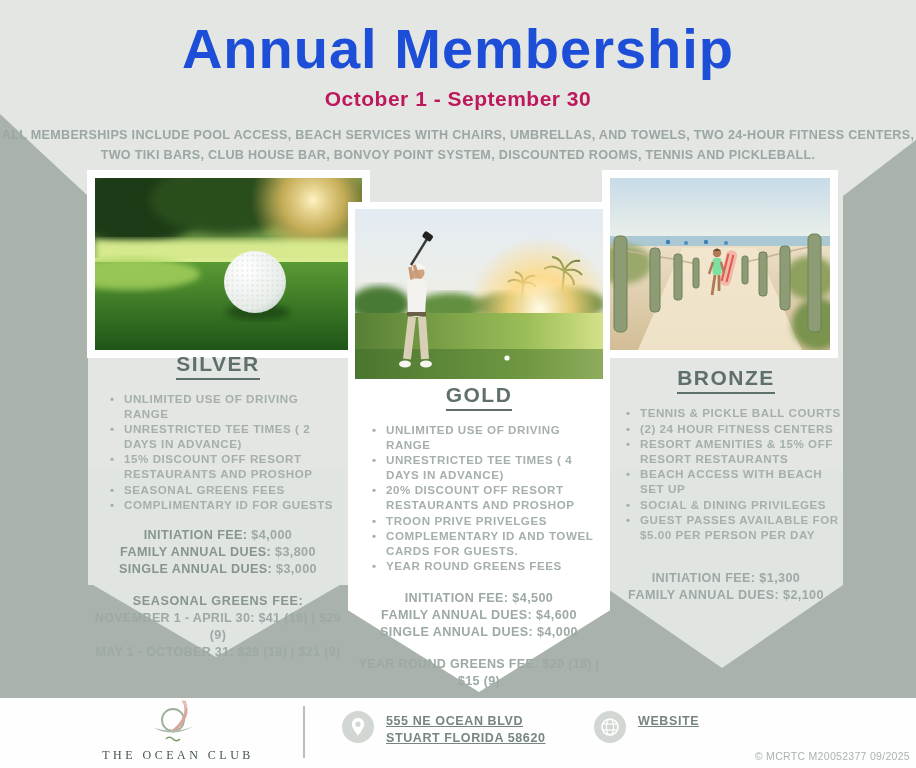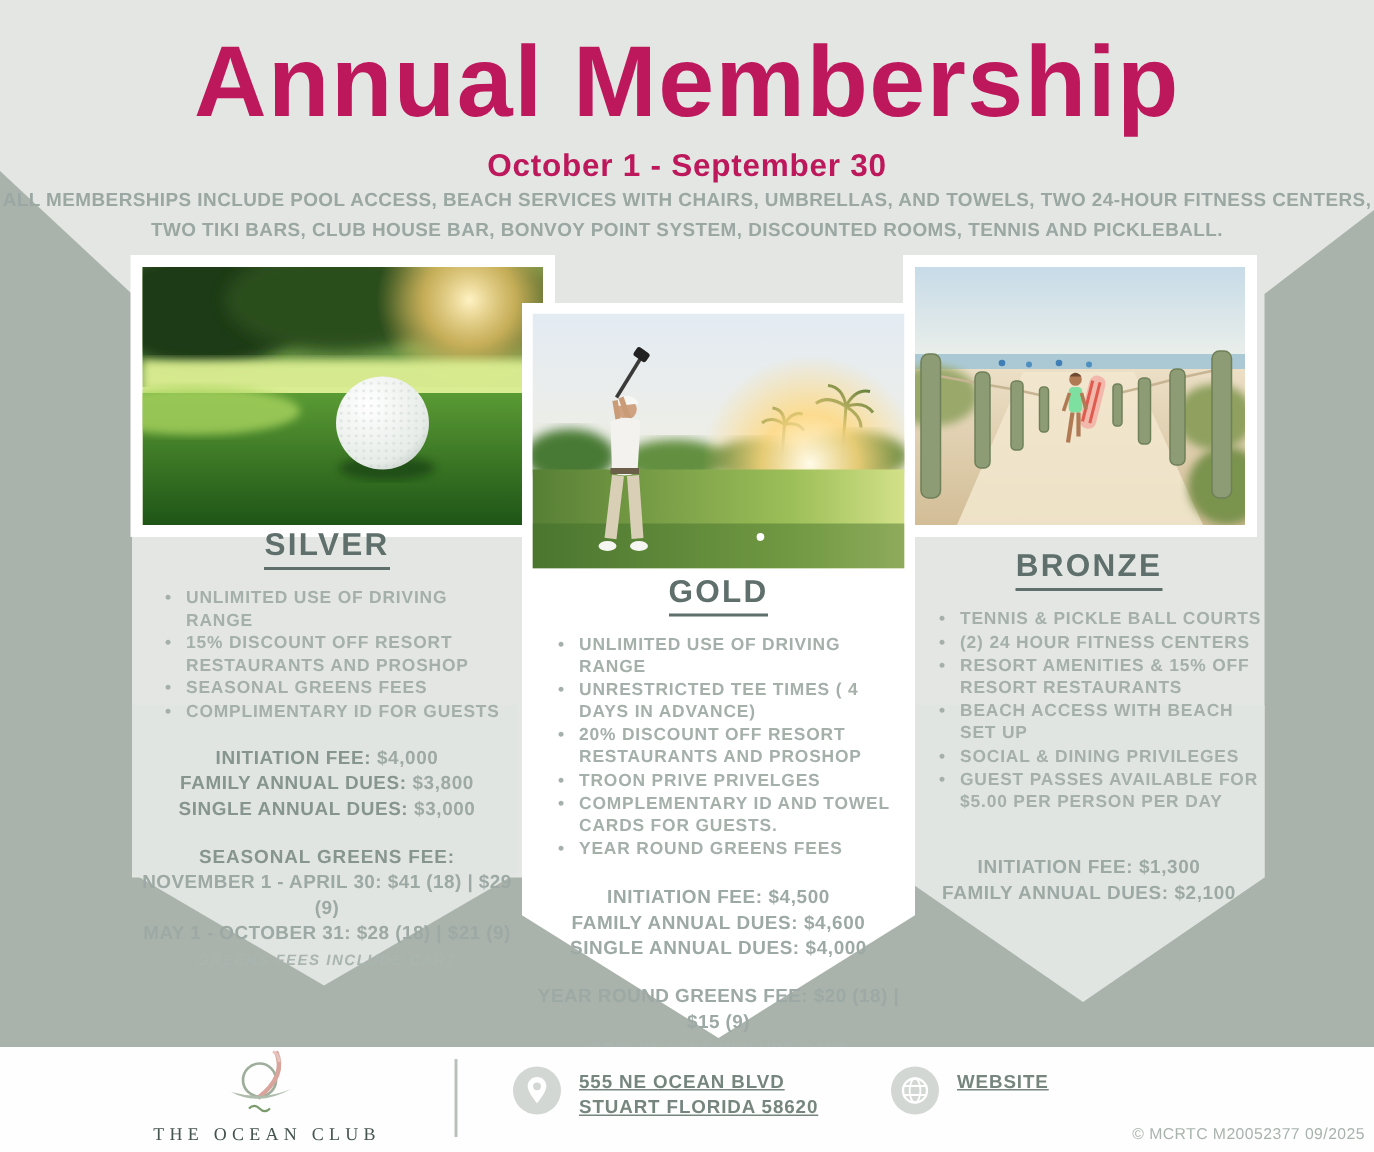--- a/index.html
+++ b/index.html
@@ -2,23 +2,23 @@
 <html><head>
 <meta charset="utf-8">
 <style>
   html,body{margin:0;padding:0;background:#888;}
   .page{position:relative;width:916px;height:768px;overflow:hidden;background:#e3e6e2;
         font-family:"Liberation Sans",sans-serif;}
   .bg{position:absolute;left:0;top:0;z-index:0;}
 
   
   .header{position:absolute;left:0;top:0;width:916px;text-align:center;z-index:4;}
-  .title{margin:0;padding-top:16px;font-size:67px;font-weight:bold;color:#be185d;letter-spacing:1px;}
+  .title{margin:0;padding-top:16px;font-size:56px;font-weight:bold;color:#1d4ed8;letter-spacing:1px;}
   .subtitle{margin-top:6px;font-size:21px;font-weight:bold;color:#be185d;letter-spacing:.5px;}
-  .desc{margin-top:0;font-size:12.6px;color:#9aa7a3;letter-spacing:.3px;line-height:20px;font-weight:bold;}
+  .desc{margin-top:14px;font-size:12.6px;color:#9aa7a3;letter-spacing:.3px;line-height:20px;font-weight:bold;}
 
   
   .photo-card{position:absolute;background:#fff;padding:8px;z-index:2;}
   .photo-card svg{display:block;}
   .gold-card{position:absolute;left:348px;top:202px;width:262px;height:490px;background:#fff;z-index:3;
              clip-path:polygon(0 0,100% 0,100% 83.3%,50% 100%,0 83.3%);}
   .gold-card svg{display:block;margin:7px auto 0 auto;}
 
   
   .tier{position:absolute;z-index:4;text-align:center;color:#a5b0ab;}
@@ -216,20 +216,21 @@
         <ellipse cx="50" cy="155" rx="6" ry="3.4" fill="#f5f5f1"></ellipse>
         <ellipse cx="71" cy="155" rx="6" ry="3.4" fill="#f5f5f1"></ellipse>
       </g>
     </svg>
   </div>
 
   <div class="tier" style="left:90px;top:352px;width:256px;">
     <h2>SILVER</h2><br>
     <ul class="benefits">
         <li>UNLIMITED USE OF DRIVING RANGE</li>
+        <li>UNRESTRICTED TEE TIMES ( 2 DAYS IN ADVANCE)</li>
         <li>15% DISCOUNT OFF RESORT RESTAURANTS AND PROSHOP</li>
         <li>SEASONAL GREENS FEES</li>
         <li>COMPLIMENTARY ID FOR GUESTS</li>
       </ul>
     <div class="fees bold-labels">
         <div class="fee-line">
         <span class="fee-label">INITIATION FEE:</span><span class="fee-value"> $4,000</span>
       </div>
         <div class="fee-line">
         <span class="fee-label">FAMILY ANNUAL DUES:</span><span class="fee-value"> $3,800</span>

